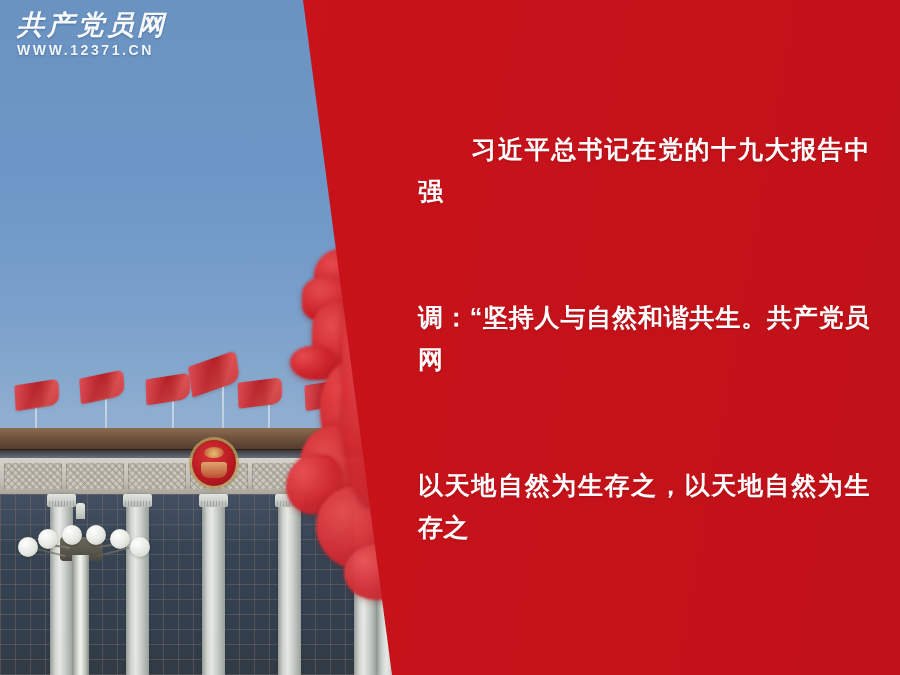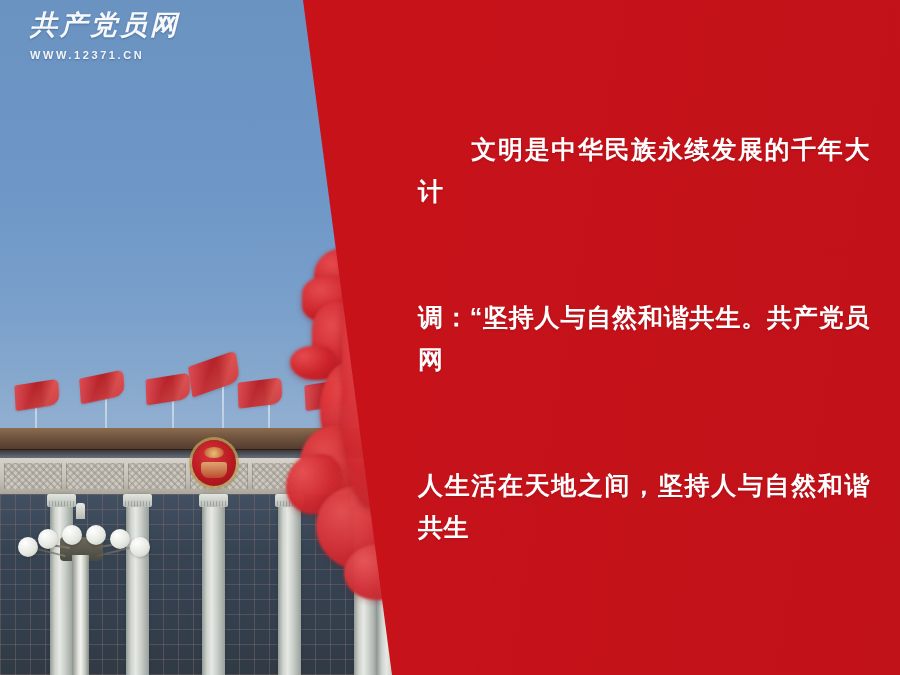--- a/index.html
+++ b/index.html
@@ -202,36 +202,36 @@
     letter-spacing: .5px;
     font-weight: 700;
     text-align: justify;
     text-justify: inter-ideograph;
     white-space: pre-wrap;
     text-shadow: 0 1px 2px rgba(110,8,12,.30);
   }
   .quote p { margin: 0; }
 
   
-  .watermark { position: absolute; left: 30px; top: 10px; width: 175px; height: 52px; z-index: 9; }
+  .watermark { position: absolute; left: 17px; top: 10px; width: 175px; height: 52px; z-index: 9; }
   .wm-cn {
     font-family: "Liberation Serif", "DejaVu Serif", serif;
     font-size: 27px;
     font-weight: 700;
     font-style: italic;
     color: rgba(255,255,255,.95);
     letter-spacing: 3px;
     line-height: 30px;
     text-shadow: 0 1px 2px rgba(30,60,95,.40);
     white-space: nowrap;
   }
   .wm-url {
-    margin-top: 9px;
+    margin-top: 2px;
     font-family: "Liberation Sans", "DejaVu Sans", sans-serif;
-    font-size: 11px;
+    font-size: 14px;
     font-weight: 700;
     letter-spacing: 2.6px;
     color: rgba(255,255,255,.92);
     text-shadow: 0 1px 2px rgba(30,60,95,.40);
     white-space: nowrap;
   }
 </style>
 </head>
 <body>
 
@@ -332,23 +332,23 @@
     </div>
 
     <div class="photo-haze"></div>
   </div>
 
   <div class="redpanel">
     <div class="redpanel-sheen"></div>
   </div>
 
   <div class="quote">
-    <p>　　文明是中华民族永续发展的千年大计</p>
+    <p>　　习近平总书记在党的十九大报告中强</p>
     <p>调：“坚持人与自然和谐共生。共产党员网</p>
-    <p>人生活在天地之间，坚持人与自然和谐共生</p>
+    <p>以天地自然为生存之，以天地自然为生存之</p>
     
     
     
     
     
     
     
     
     
     

